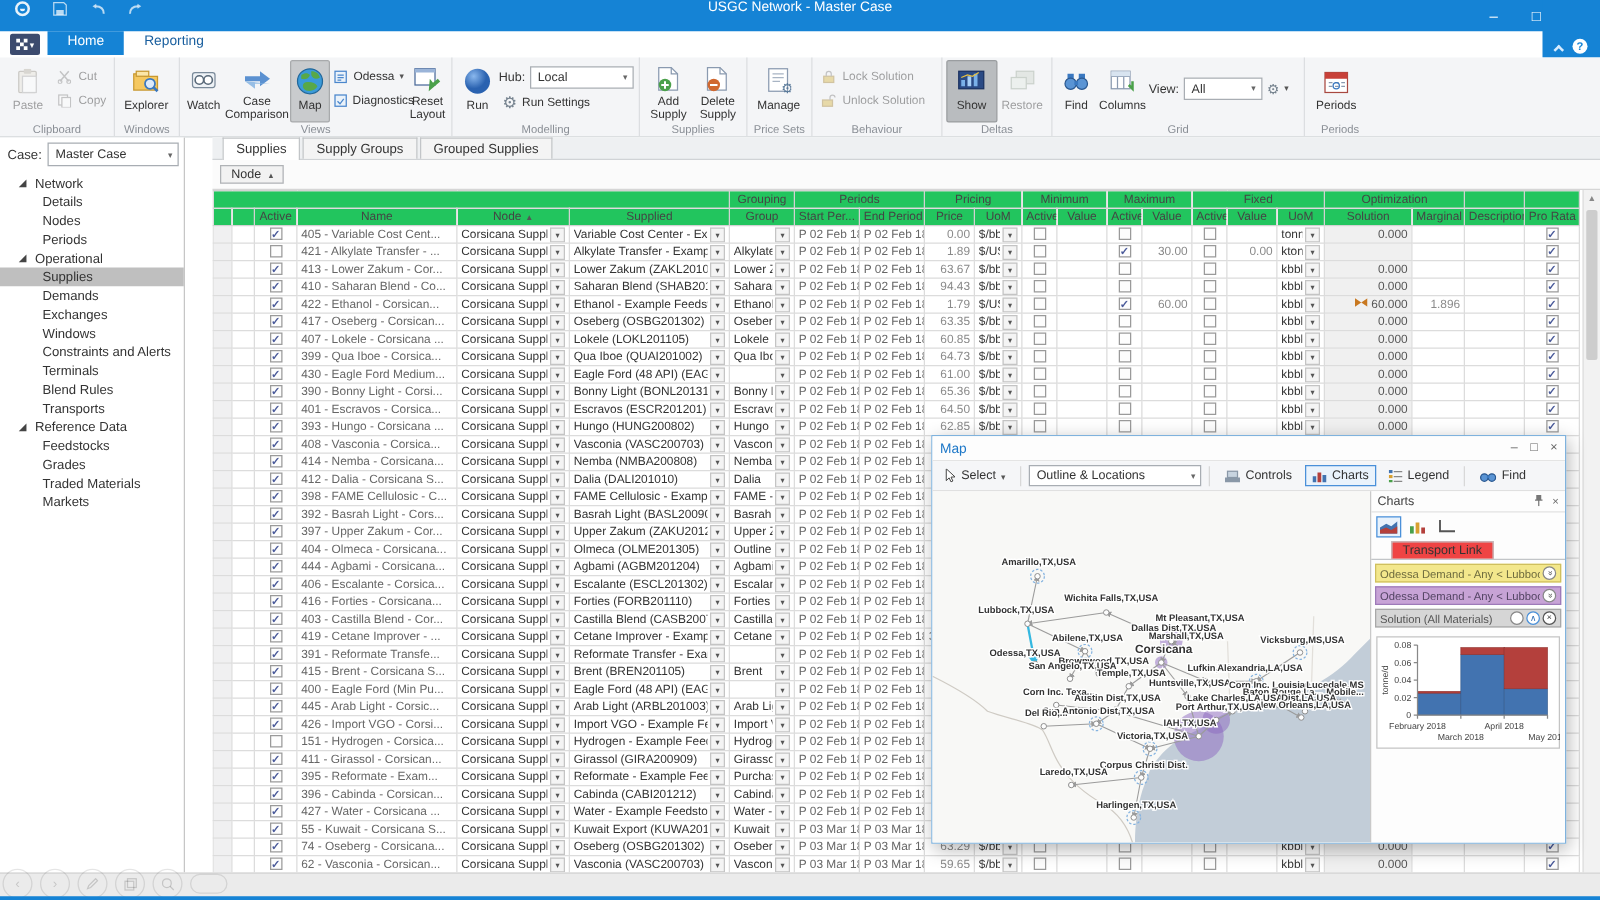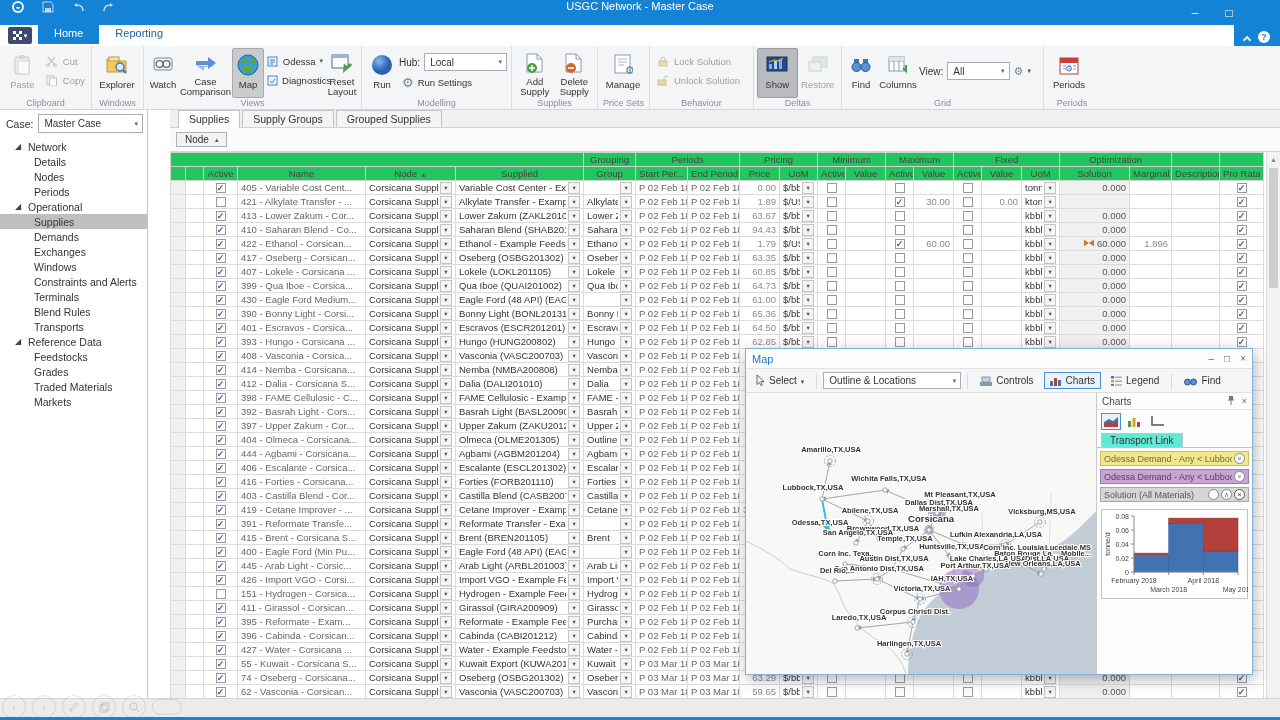--- a/index.html
+++ b/index.html
@@ -101,21 +101,21 @@
   .tbtn.active{border-color:#4a90d9;background:#eaf3fc}
   .tsep{width:1px;height:16px;background:#d8d8d8;margin:0 2px}
   .mw-body{position:relative;height:281px;display:flex}
   .mapcanvas{width:350px;height:281px;background:#f8f8f6}
   .chpanel{width:156px;border-left:1px solid #c9c9c9;background:#fdfdfd;display:flex;flex-direction:column}
   .chp-head{height:17px;display:flex;align-items:center;padding:0 5px;font-size:10px;color:#444;border-bottom:1px solid #e2e2e2}
   .chp-head .ic{margin-left:auto;display:flex;gap:7px;color:#666;font-size:9px}
   .chp-icons{display:flex;gap:3px;padding:3px 4px}
   .chpic{width:20px;height:17px;border:1px solid transparent;display:flex;align-items:flex-end;justify-content:center;padding:2px}
   .chpic.sel{border-color:#4a90d9;background:#e8f2fc}
-  .chp-tab{align-self:flex-start;margin-left:4px;border:1px solid #c2c5c8;border-bottom:none;background:#5eead4;font-size:10px;padding:1px 8px;color:#333}
+  .chp-tab{align-self:flex-start;margin-left:16px;border:1px solid #c2c5c8;border-bottom:none;background:#ef4444;font-size:10px;padding:1px 8px;color:#333}
   .chp-items{border-top:1px solid #c2c5c8;padding:3px 3px;display:flex;flex-direction:column;gap:3px}
   .chitem{height:15px;display:flex;align-items:center;font-size:9px;padding:0 3px;border:1px solid #bbb;color:#5f5f45;white-space:nowrap;overflow:hidden}
   .chitem .lbl{flex:1;overflow:hidden;white-space:nowrap}
   .chitem.yellow{background:#f3e78c;border-color:#cfbf5e;color:#6e6b3e}
   .chitem.purple{background:#c7a3d6;border-color:#9d7ab8;color:#534463}
   .chitem.gray{background:#d6d6d6;border-color:#a8a8a8;color:#555}
   .circ{width:11px;height:11px;border-radius:50%;background:#fff;border:1px solid #888;display:flex;align-items:center;justify-content:center;font-size:7px;color:#555;margin-left:2px;flex:none}
   .circ.blue{border-color:#4a90d9;color:#2f6db3}
   .circ.dark{border-color:#555;color:#333}
   .chartbox{margin:4px 4px;border:1px solid #c4c4c4;background:#fff;height:90px}

